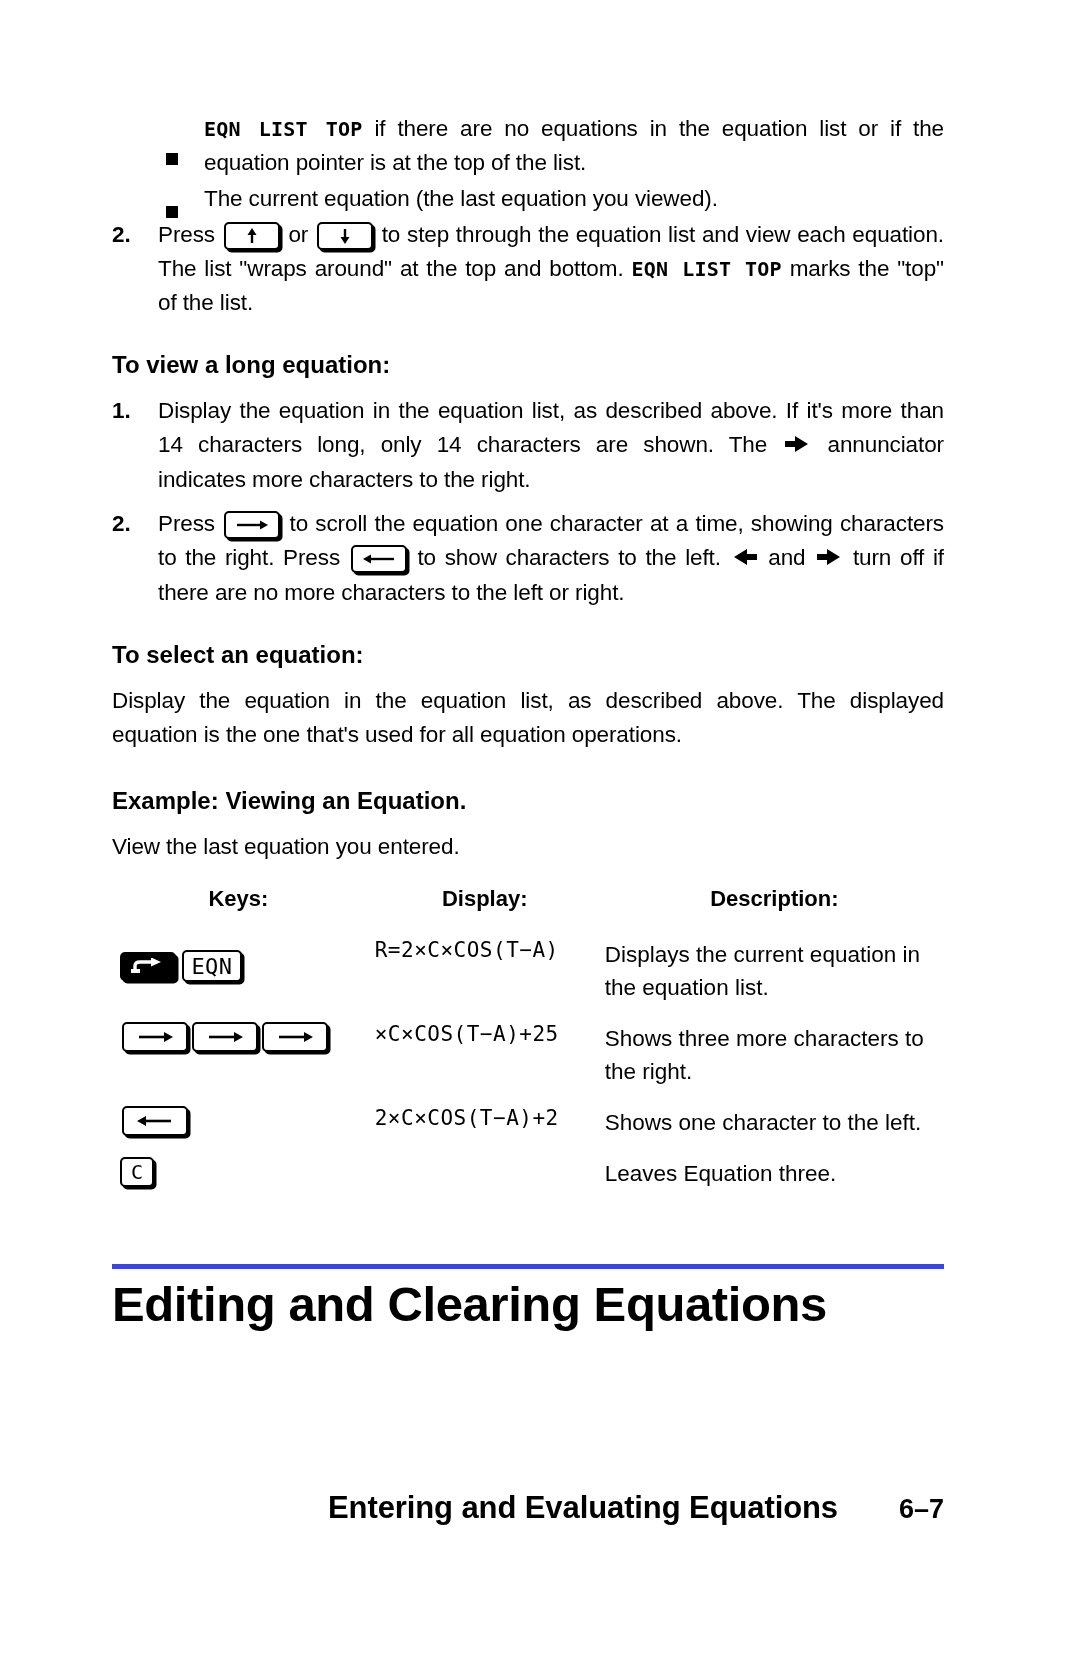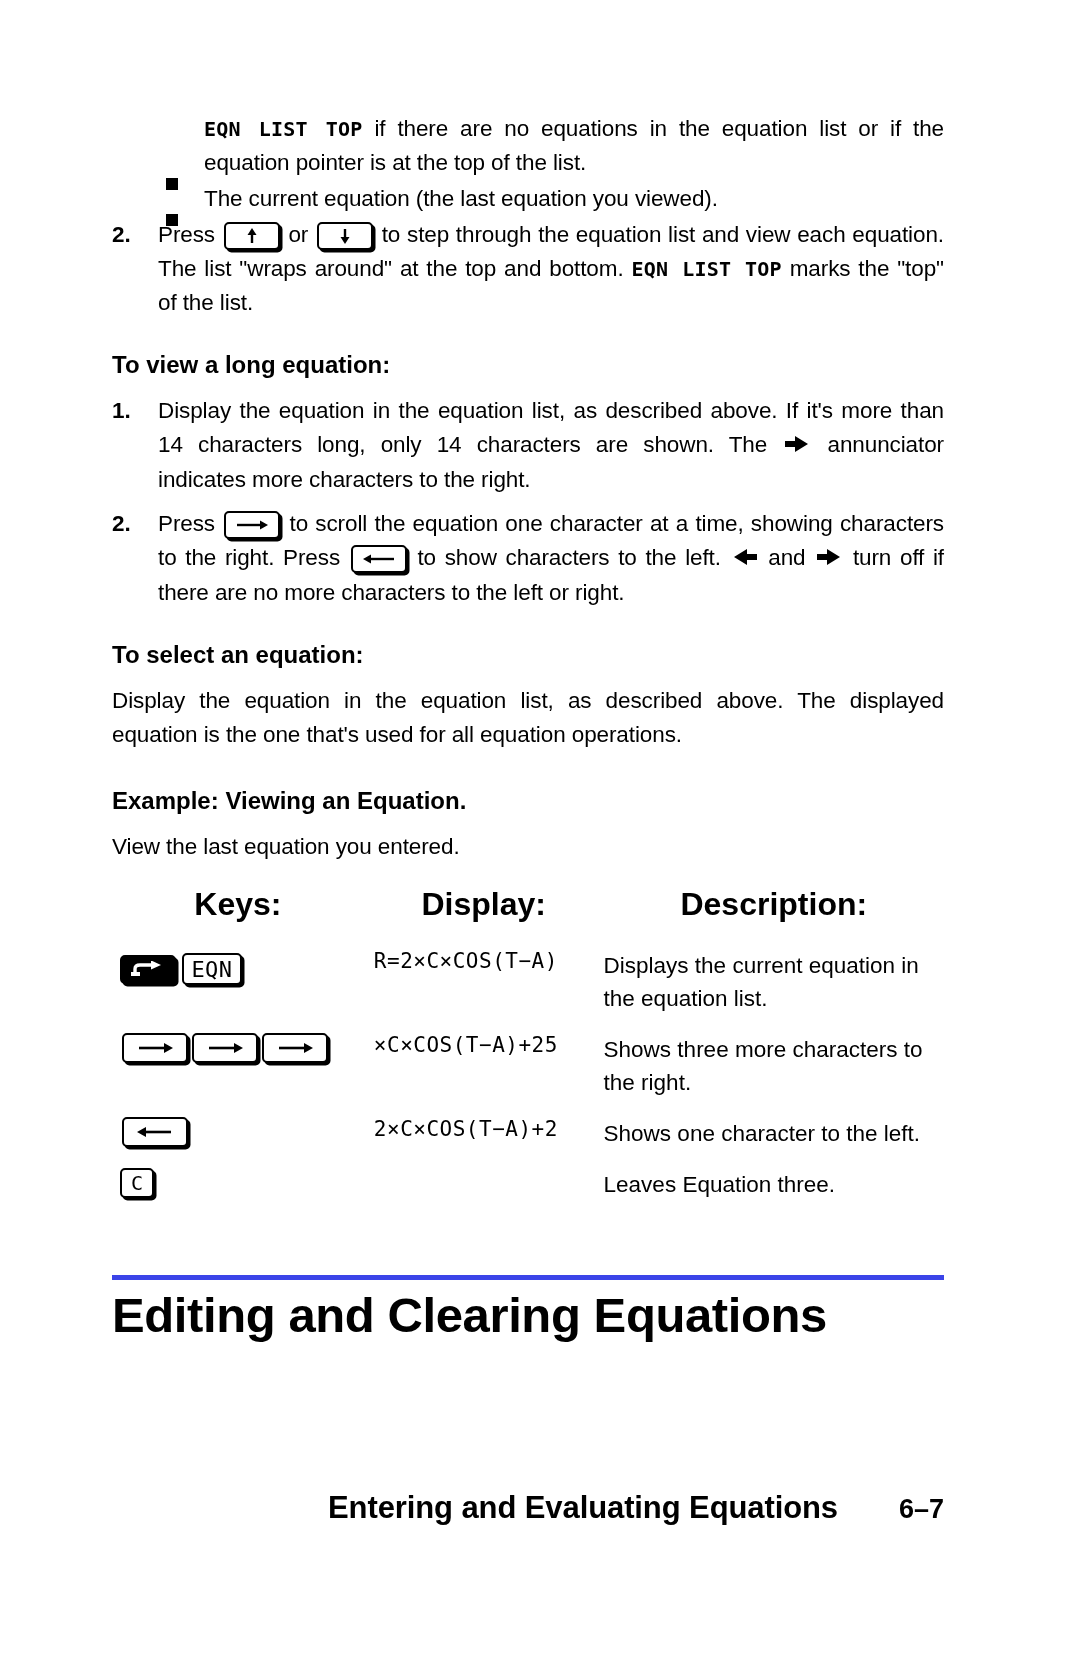--- a/index.html
+++ b/index.html
@@ -36,21 +36,21 @@
     line-height: 34px;
     text-align: justify;
     color: #000;
     letter-spacing: -0.1px;
   }
   .nojust { text-align: left; }
 
   
   .bullet-row {
     display: flex;
-    align-items: flex-end;
+    align-items: center;
     margin-bottom: 2px;
   }
   .bullet-mark {
     flex: 0 0 auto;
     width: 38px;
     padding-left: 54px;
     box-sizing: content-box;
   }
   .bullet-sq {
     display: inline-block;
@@ -161,21 +161,21 @@
 
   .key-label {
     height: 32px;
     min-width: 60px;
     padding: 0 1px;
     font-family: "DejaVu Sans Mono", "Liberation Mono", monospace;
     font-size: 22px;
     line-height: 29px;
     font-weight: normal;
     letter-spacing: 0.5px;
-    margin: 4px 2px;
+    margin: 12px 2px;
   }
   .key-c {
     height: 30px;
     width: 34px;
     font-family: "DejaVu Sans Mono", "Liberation Mono", monospace;
     font-size: 20px;
     line-height: 27px;
     letter-spacing: 0;
     margin: 0;
   }
@@ -186,21 +186,21 @@
     margin: 0 3px;
   }
 
   
   .ex-table {
     width: 100%;
     border-collapse: collapse;
     margin-top: 22px;
   }
   .ex-table th {
-    font-size: 32px;
+    font-size: 22px;
     font-weight: bold;
     text-align: center;
     padding: 0 0 26px 0;
   }
   .ex-table td {
     vertical-align: top;
     padding: 0 0 18px 0;
   }
   .col-keys   { width: 252px; text-align: center; }
   .col-disp   { width: 232px; text-align: center; }

